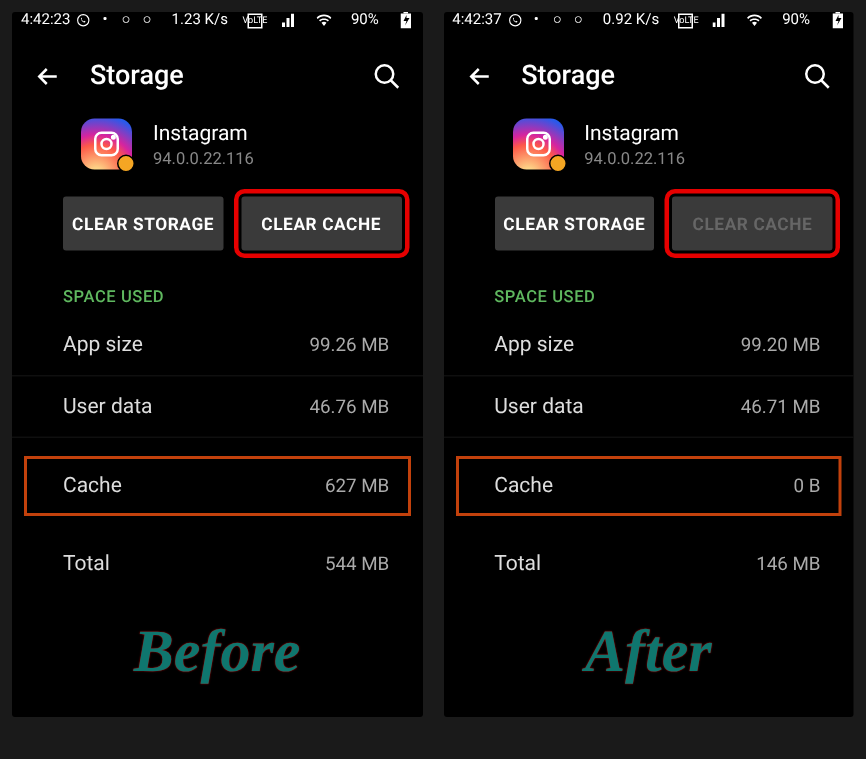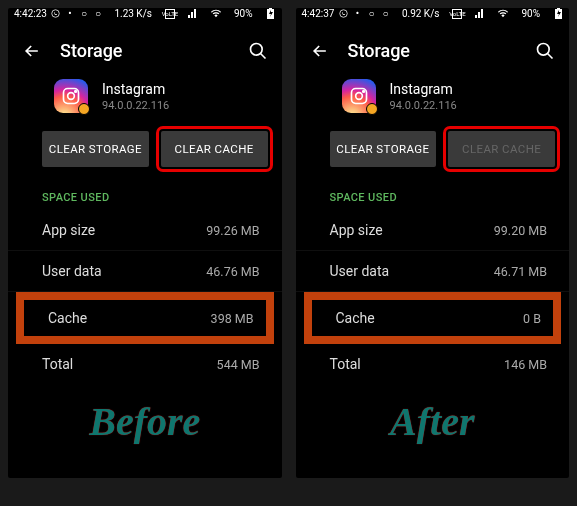--- a/index.html
+++ b/index.html
@@ -69,21 +69,21 @@
   .appver { color:#888; font-size:11px; margin-top:2px;}
   .buttons {
     display:flex; gap:12px; padding:0 14px 0 34px;
   }
   .btn {
     flex:1;
     background:#3a3a3a;
     color:#fff;
     text-align:center;
     font-size:11.5px;
-    font-weight:400;
+    font-weight:700;
     letter-spacing:0.4px;
     padding:11px 4px;
     border-radius:2px;
   }
   .btn.disabled { color:#666; }
   .highlight-red {
     outline:3px solid #e60000;
     outline-offset:2px;
   }
   .section-label {
@@ -97,22 +97,22 @@
     display:flex;
     justify-content:space-between;
     align-items:center;
     color:#ddd;
     font-size:14px;
     padding:12px 22px 12px 34px;
     border-bottom:1px solid rgba(255,255,255,0.06);
   }
   .row .val { color:#aaa; font-size:12.5px; }
   .row-box {
-    border:8px solid #c2410c;
-    margin:0 8px;
+    border:2px solid #c2410c;
+    margin:12px 8px;
     padding:10px 12px 10px 24px;
   }
   .caption {
     color:#0f766e;
     font-size:40px;
     font-weight:700;
     font-style:italic;
     text-align:center;
     font-family: Georgia, "Times New Roman", serif;
     margin-top:14px;
@@ -194,21 +194,21 @@
   <div class="row">
     <span>App size</span>
     <span class="val">99.26 MB</span>
   </div>
   <div class="row">
     <span>User data</span>
     <span class="val">46.76 MB</span>
   </div>
   <div class="row row-box">
     <span>Cache</span>
-    <span class="val">398 MB</span>
+    <span class="val">627 MB</span>
   </div>
   <div class="row" style="border-bottom:none">
     <span>Total</span>
     <span class="val">544 MB</span>
   </div>
   <div class="caption">Before</div>
 </div>
 
 <div class="phone">
   <div class="statusbar">

